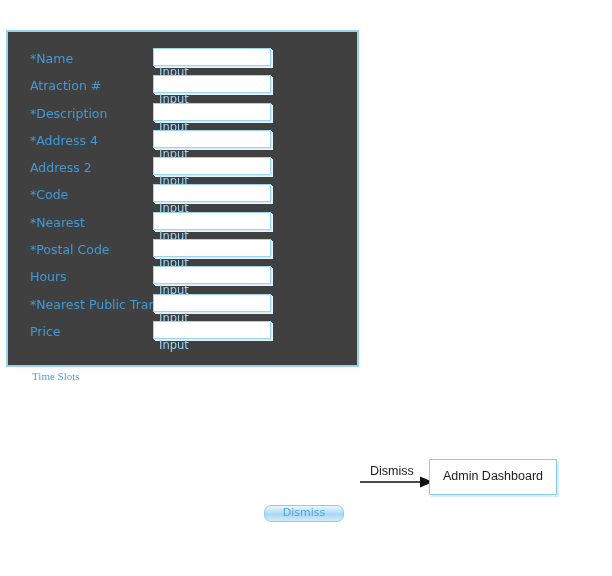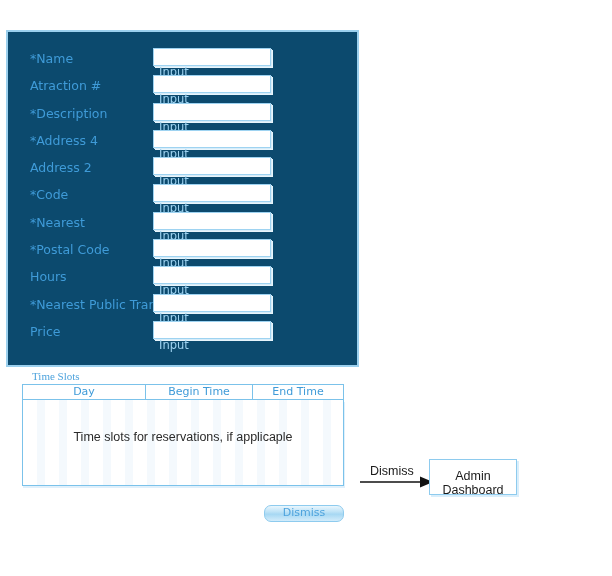--- a/index.html
+++ b/index.html
@@ -22,21 +22,21 @@
     top: 2px;
     width: 355px;
     height: 505px;
   }
   #window-body {
     position: absolute;
     left: 0px;
     top: 28px;
     width: 353px;
     height: 337px;
-    background: #0c4a6e;
+    background: #404040;
     border: 2px solid #9bd0ee;
     box-sizing: border-box;
   }
   #titlebar {
     position: absolute;
     left: 2px;
     top: 0px;
     width: 355px;
     height: 30px;
     box-sizing: border-box;
@@ -206,21 +206,21 @@
     top: 464px;
     font-size: 12.5px;
     color: #1a1a1a;
     font-family: "Liberation Sans", sans-serif;
     white-space: nowrap;
   }
   #admin-dashboard-box {
     position: absolute;
     left: 429px;
     top: 459px;
-    width: 88px;
+    width: 128px;
     height: 36px;
     box-sizing: border-box;
     border: 1.6px solid #8ecbee;
     background: #ffffff;
     box-shadow: 2px 2px 0 0 #d9eefb;
   }
   #admin-dashboard-label {
     position: absolute;
     left: 0; right: 0;
     top: 9px;
@@ -313,30 +313,20 @@
         <span class="form-label">Price</span>
         <div class="form-input">
           <span class="form-input-text">Input</span>
         </div>
       </div>
 
     </div>
 
     <div id="timeslots-label">Time Slots</div>
 
-    <div id="timeslots-table">
-      <div id="timeslots-head">
-        <div class="ts-th c0">Day</div>
-        <div class="ts-th c1">Begin Time</div>
-        <div class="ts-th c2">End Time</div>
-      </div>
-      <div id="timeslots-body">
-        <div id="timeslots-note">Time slots for reservations, if applicaple</div>
-      </div>
-    </div>
 
     <div id="dismiss-button">Dismiss</div>
 
   </div>
 
 
 </div>
 
 <div id="flow-label">Dismiss</div>
 

